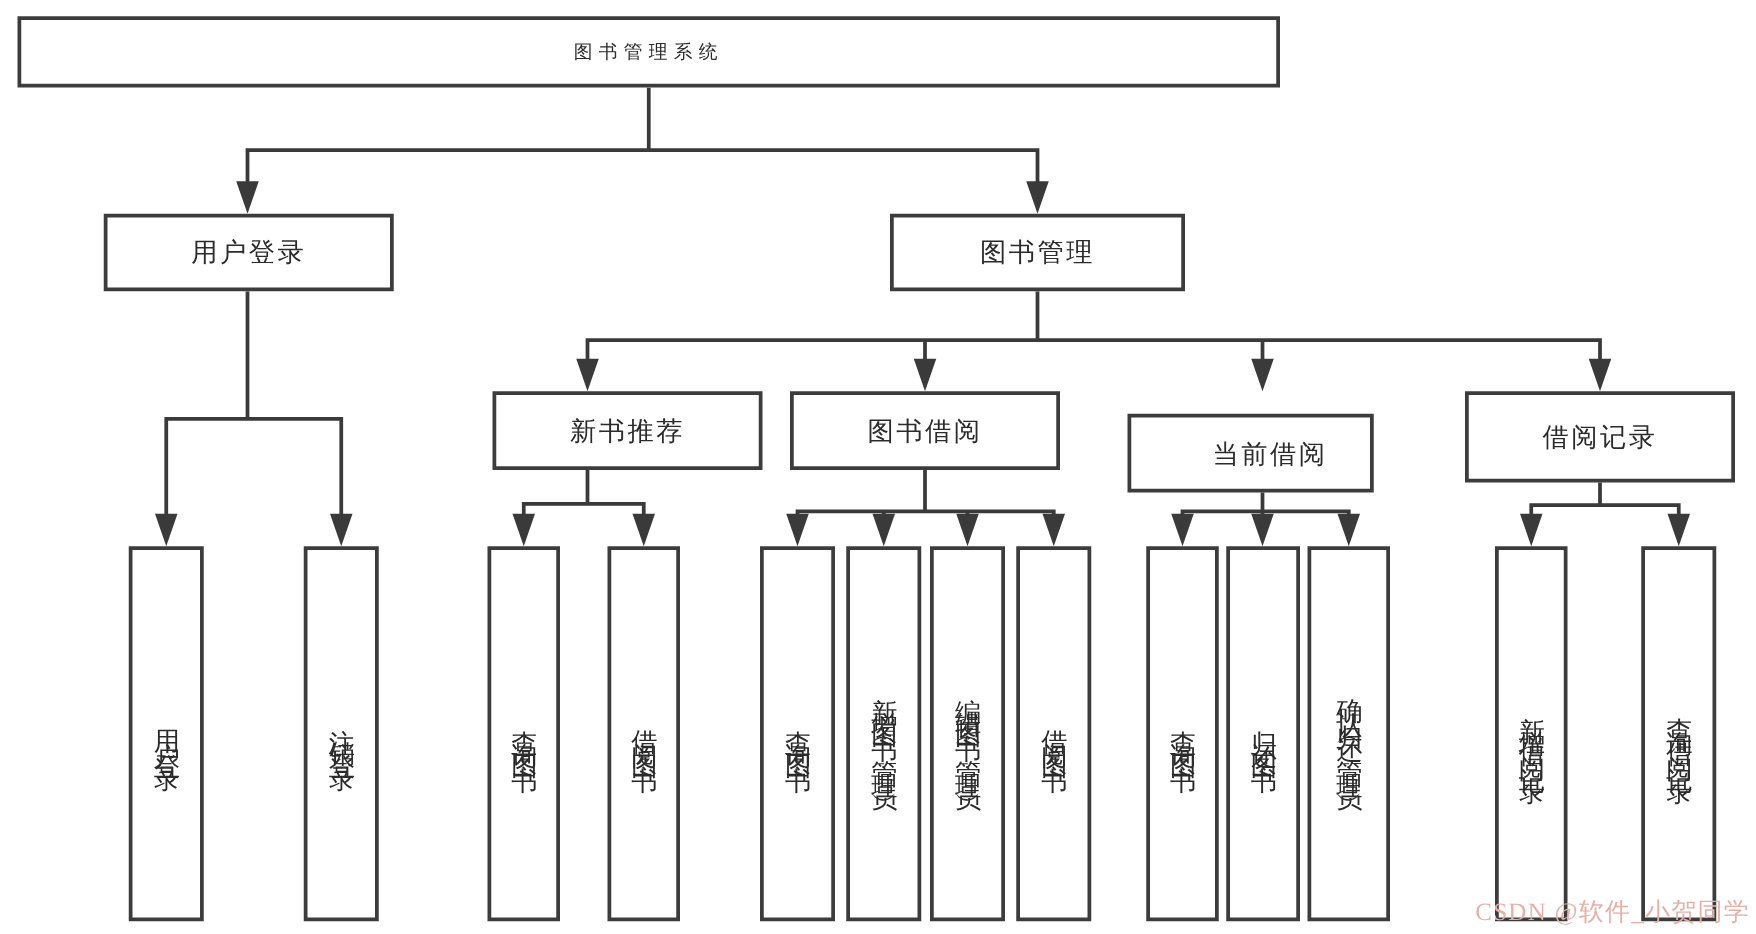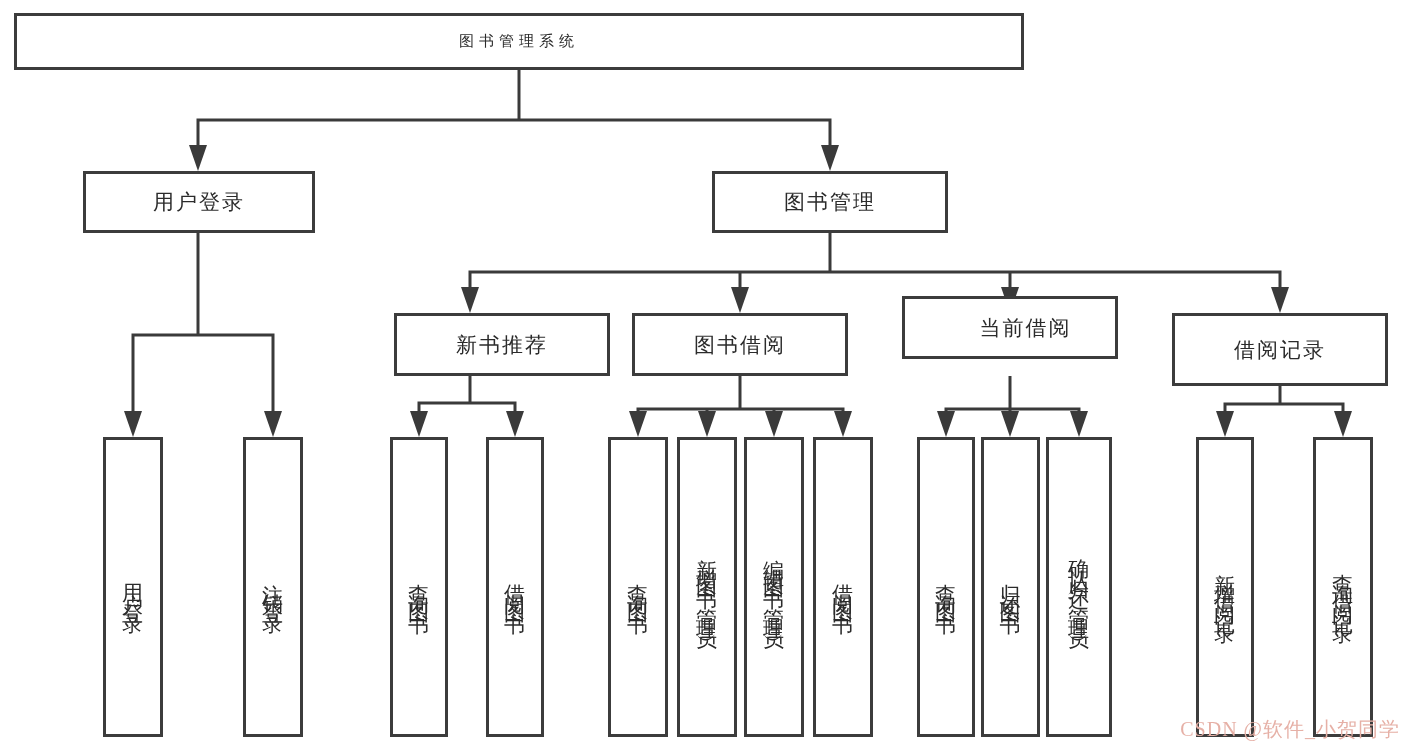--- a/index.html
+++ b/index.html
@@ -37,21 +37,21 @@
     font-size: 21px;
     letter-spacing: 10px;
     line-height: 1.1;
     white-space: nowrap;
   }
   #root-box { left: 14px;  top: 13px;  width: 1010px; height: 57px; }
   #n-user   { left: 83px;  top: 171px; width: 232px;  height: 62px; }
   #n-mgmt   { left: 712px; top: 171px; width: 236px;  height: 62px; }
   #n-new    { left: 362px; top: 313px; width: 216px;  height: 63px; margin-left: 32px; }
   #n-borrow { left: 632px; top: 313px; width: 216px;  height: 63px; justify-content: center; }
-  #n-cur    { left: 902px; top: 296px; width: 216px;  height: 63px; padding-left: 31px; }
+  #n-cur    { left: 902px; top: 331px; width: 197px;  height: 63px; padding-left: 31px; }
   #n-rec    { left: 1172px;top: 313px; width: 216px;  height: 73px; align-items: center; }
   #a1 { left: 103px; }
   #a2 { left: 243px; }
   #b1 { left: 390px; width: 58px; }
   #b2 { left: 486px; width: 58px; }
   #c1 { left: 608px; }
   #c2 { left: 677px; }
   #c3 { left: 744px; }
   #c4 { left: 813px; }
   #d1 { left: 917px; width: 58px; }

